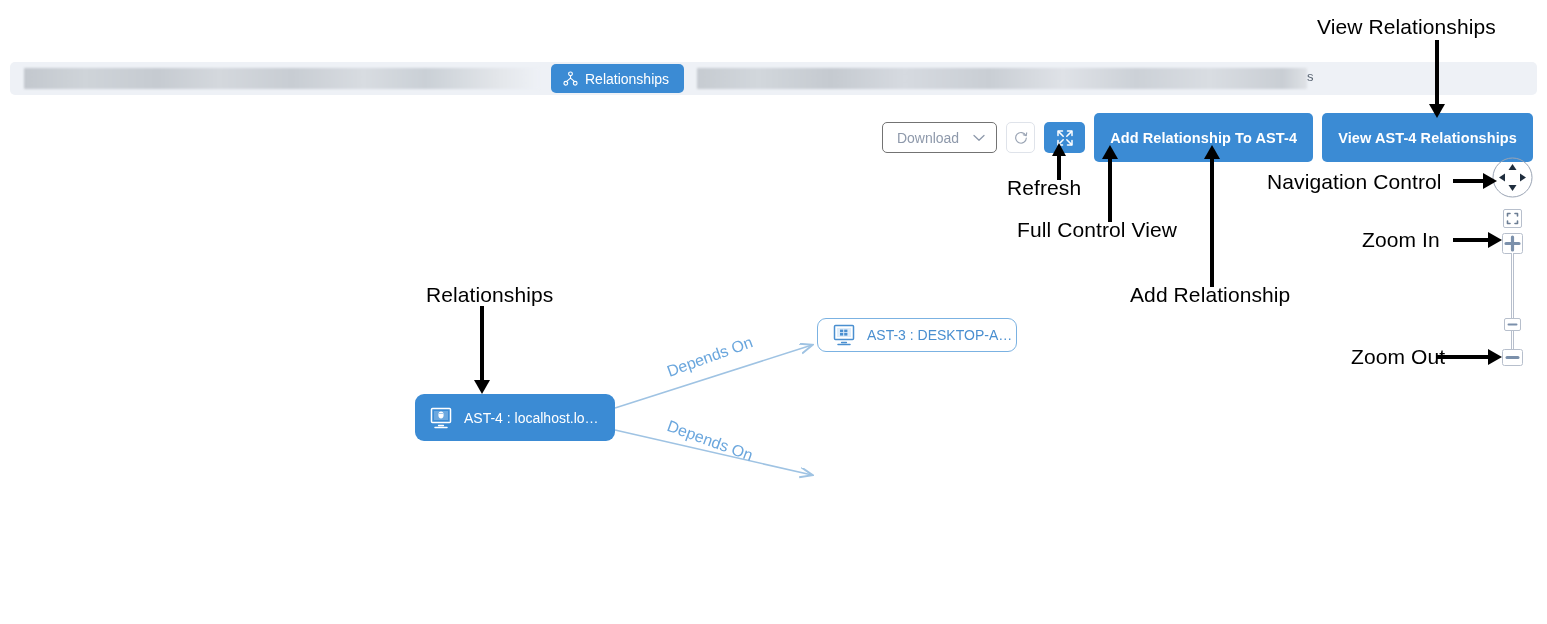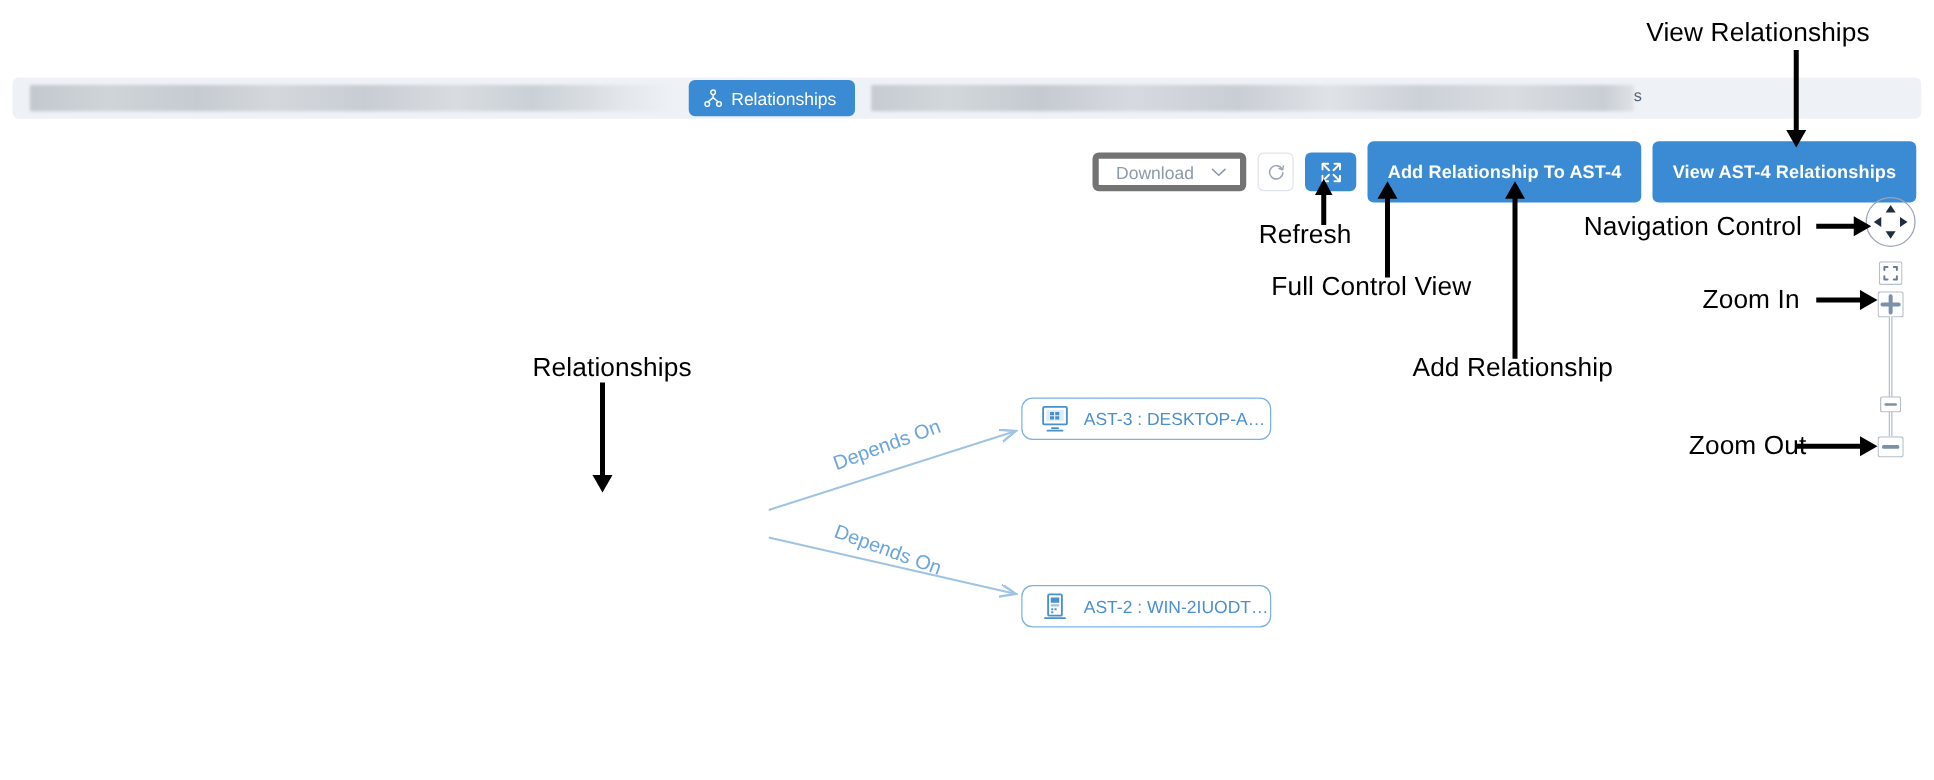--- a/index.html
+++ b/index.html
@@ -98,21 +98,21 @@
     justify-content: center;
     box-sizing: border-box;
     font-family: "Liberation Sans", sans-serif;
     cursor: pointer;
   }
   .btn-download {
     height: 31px;
     padding: 0 11px 0 14px;
     gap: 14px;
     background: #ffffff;
-    border: 5px solid #737373;
+    border: 1px solid #737373;
     border-radius: 5px;
     color: #8e99ab;
     font-size: 14px;
   }
   .btn-refresh {
     width: 29px;
     height: 31px;
     background: #ffffff;
     border: 1px solid #dfe3ea;
     border-radius: 5px;
@@ -355,46 +355,45 @@
         <path d="M0 0 L8 3.2 L0 6.4" fill="none" stroke="#9fc3e3" stroke-width="1.2"></path>
       </marker>
     </defs>
     <path d="M615 268 L812 205" stroke="#9fc3e3" stroke-width="1.6" fill="none" marker-end="url(#ah)"></path>
     <path d="M615 290 L812 335" stroke="#9fc3e3" stroke-width="1.6" fill="none" marker-end="url(#ah)"></path>
   </svg>
 
   <div class="edge-label edge-label-top">Depends On</div>
   <div class="edge-label edge-label-bot">Depends On</div>
 
+  <div class="node node-root">
+    <svg class="node-icon" viewBox="0 0 24 22" fill="none">
+      <rect x="2.5" y="1.5" width="19" height="14" rx="1" stroke="#ffffff" stroke-width="1.5"></rect>
+      <rect x="5" y="4" width="14" height="9" fill="#ffffff" opacity="0.25"></rect>
+      <ellipse cx="12" cy="8" rx="2.6" ry="3.4" fill="#ffffff"></ellipse>
+      <circle cx="11" cy="6.5" r="0.6" fill="#3b8bd4"></circle>
+      <circle cx="13" cy="6.5" r="0.6" fill="#3b8bd4"></circle>
+      <path d="M9.6 18.5h4.8M6 20.5h12" stroke="#ffffff" stroke-width="1.5" stroke-linecap="round"></path>
+    </svg>
+    <span>AST-4 : localhost.lo…</span>
+  </div>
 
   <div class="node node-plain node-ast3">
     <svg class="node-icon" viewBox="0 0 24 22" fill="none">
       <rect x="2.5" y="1.5" width="19" height="14" rx="1" stroke="#4a8fd0" stroke-width="1.5"></rect>
       <rect x="5" y="4" width="14" height="9" fill="#dfedfa"></rect>
       <rect x="8" y="5.6" width="3.2" height="2.6" fill="#4a8fd0"></rect>
       <rect x="12.2" y="5.6" width="3.2" height="2.6" fill="#4a8fd0"></rect>
       <rect x="8" y="9" width="3.2" height="2.6" fill="#4a8fd0"></rect>
       <rect x="12.2" y="9" width="3.2" height="2.6" fill="#4a8fd0"></rect>
       <path d="M9.6 18.5h4.8M6 20.5h12" stroke="#4a8fd0" stroke-width="1.5" stroke-linecap="round"></path>
     </svg>
     <span>AST-3 : DESKTOP-A…</span>
   </div>
 
-  <div class="node node-plain node-ast2">
-    <svg class="node-icon" viewBox="0 0 24 22" fill="none">
-      <rect x="6.5" y="1.5" width="11" height="17" rx="1" stroke="#4a8fd0" stroke-width="1.5"></rect>
-      <rect x="8.6" y="4" width="6.8" height="4.2" fill="#4a8fd0"></rect>
-      <rect x="8.6" y="9.4" width="6.8" height="1.8" fill="#9fc3e3"></rect>
-      <rect x="9" y="12.6" width="1.6" height="1.6" fill="#4a8fd0"></rect>
-      <rect x="11.6" y="12.6" width="1.6" height="1.6" fill="#4a8fd0"></rect>
-      <rect x="9" y="15" width="1.6" height="1.6" fill="#4a8fd0"></rect>
-      <path d="M4 20.5h16" stroke="#4a8fd0" stroke-width="1.5" stroke-linecap="round"></path>
-    </svg>
-    <span>AST-2 : WIN-2IUODT…</span>
-  </div>
 </div>
 
 <svg class="annot-arrow" style="left:0;top:0;" width="1547" height="624">
 
   <path d="M1437 40 L1437 108" stroke="#000" stroke-width="4"></path>
   <path d="M1437 118 l-8 -14 h16 z" fill="#000"></path>
 
   <path d="M1059 180 L1059 152" stroke="#000" stroke-width="4"></path>
   <path d="M1059 143 l-7 13 h14 z" fill="#000"></path>
 

